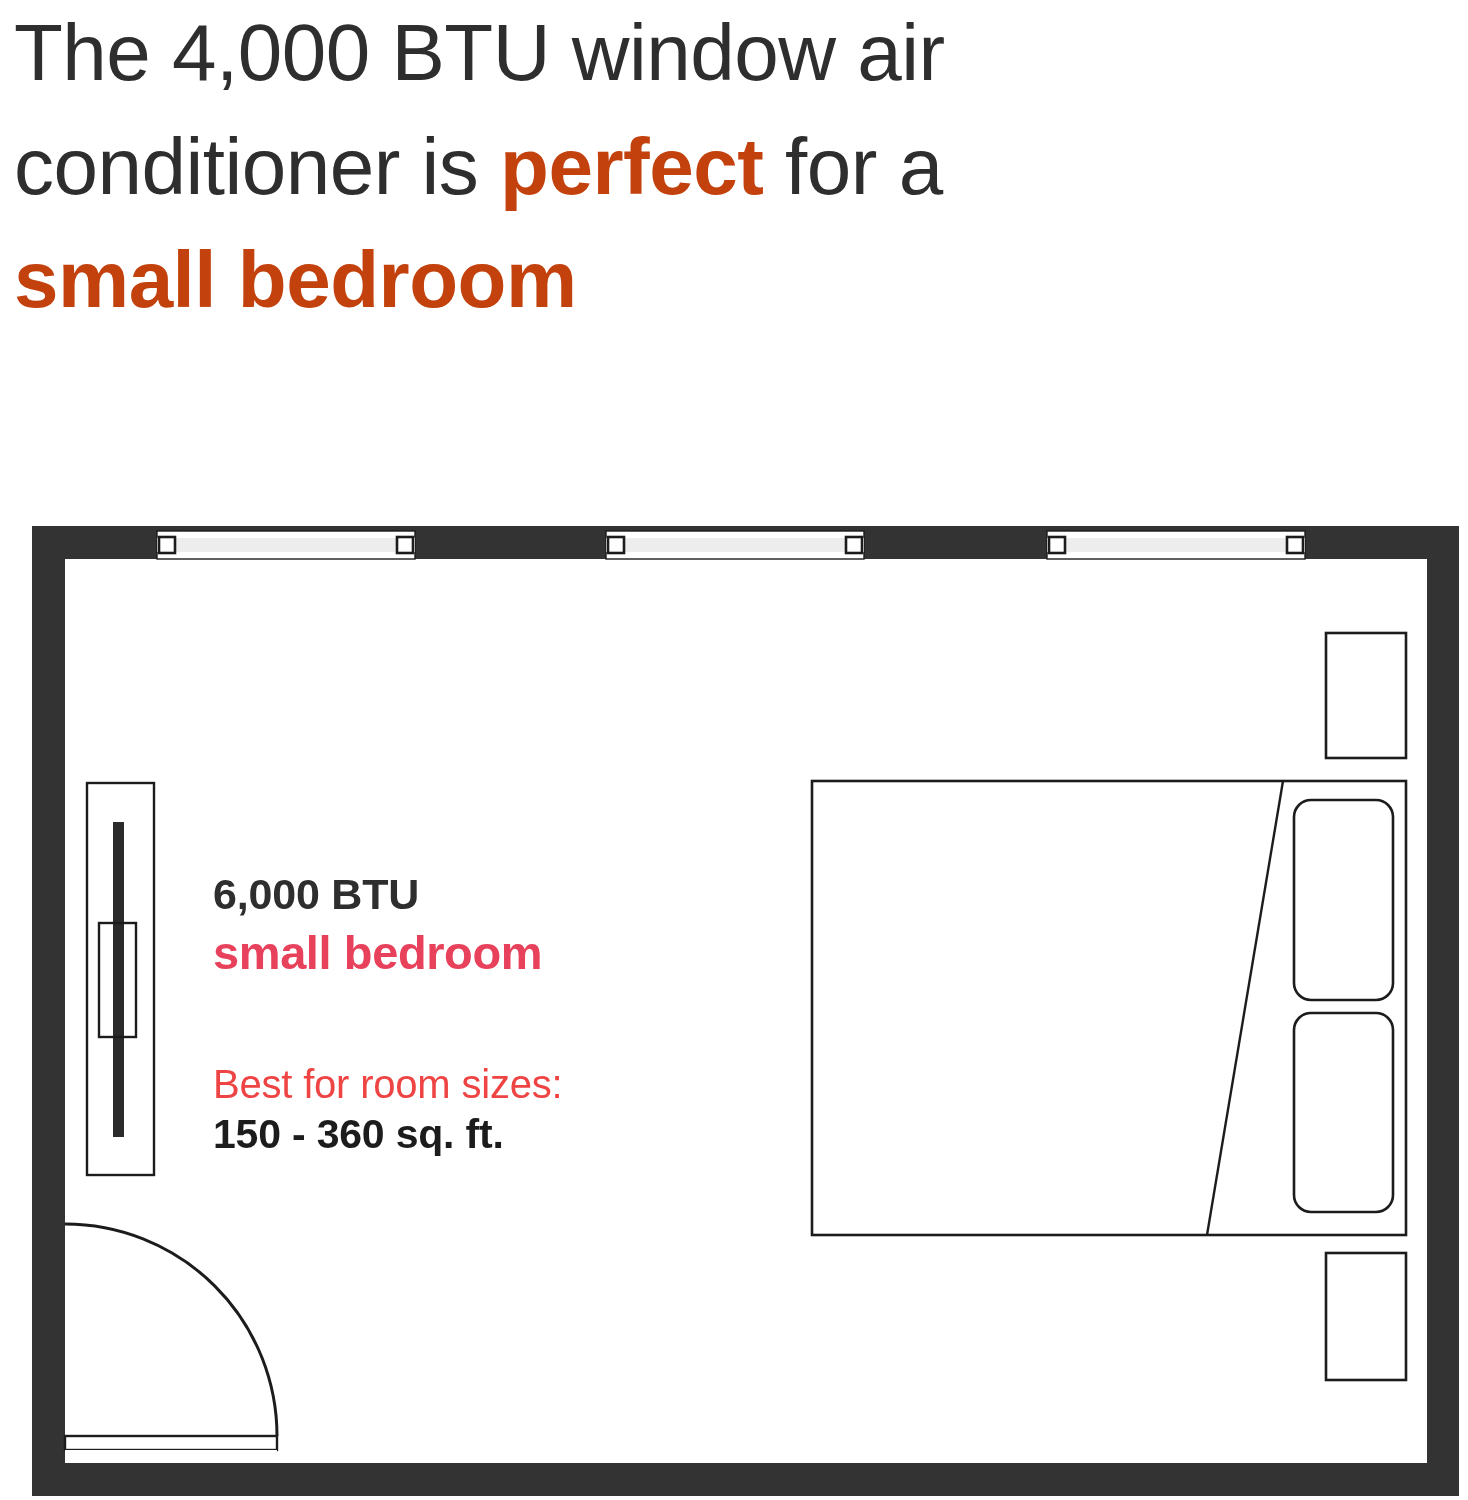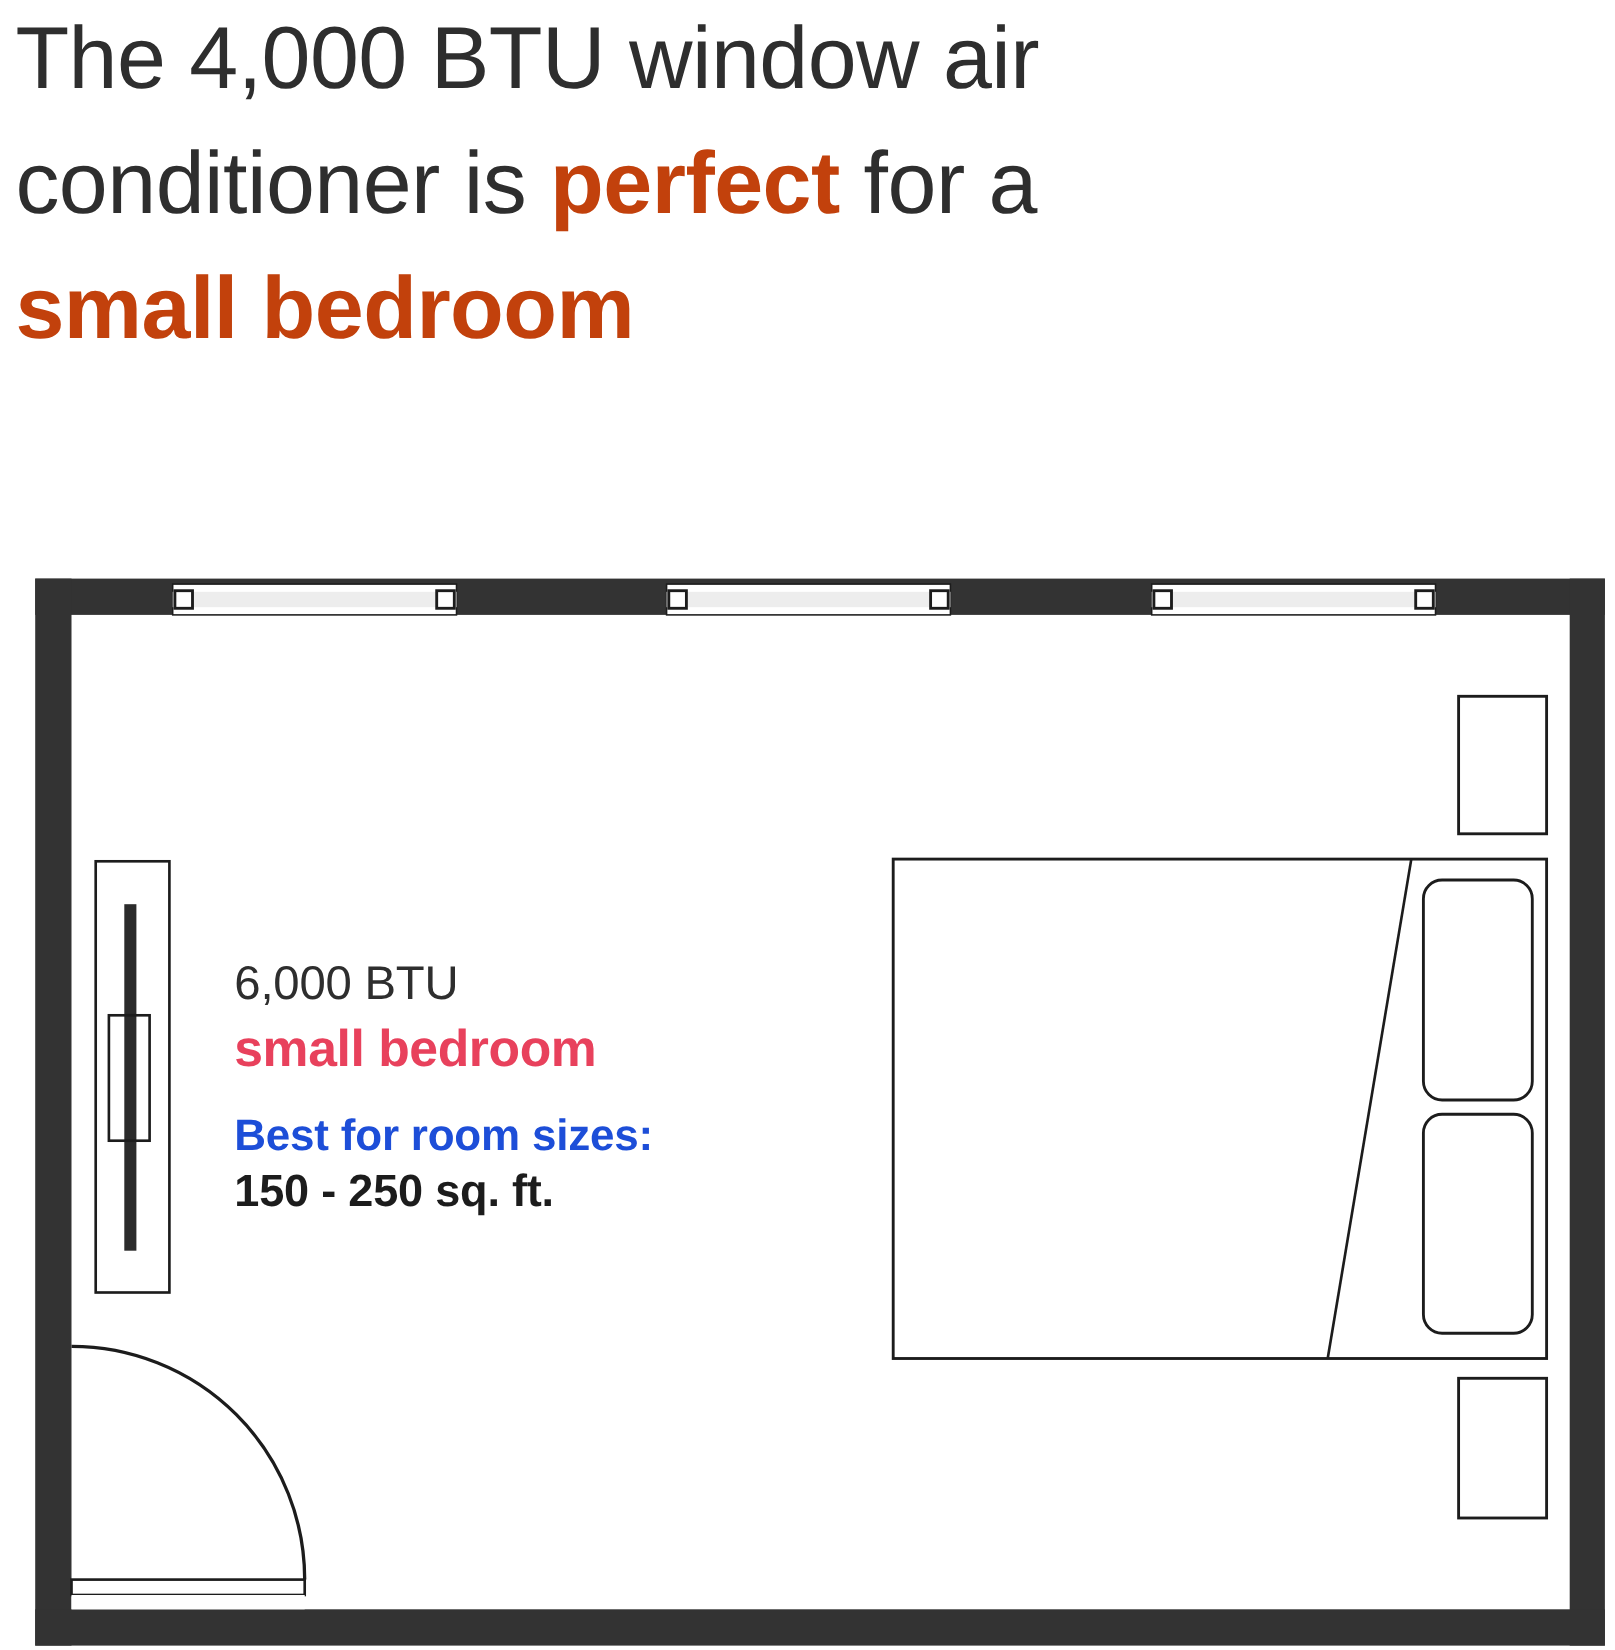--- a/index.html
+++ b/index.html
@@ -54,38 +54,38 @@
   
   .callout {
     position: absolute;
     left: 213px;
     top: 868px;
     width: 560px;
   }
   .callout .btu {
     font-size: 43px;
     line-height: 1.22;
-    font-weight: 400;
+    font-weight: 700;
     color: #2e2e2e;
     letter-spacing: -0.2px;
   }
   .callout .room-type {
     font-size: 47px;
     line-height: 1.3;
     font-weight: 700;
     color: #e8415c;
     letter-spacing: -0.4px;
     margin-top: 2px;
   }
   .callout .best-for {
     font-size: 40px;
     line-height: 1.24;
-    font-weight: 700;
-    color: #1d4ed8;
-    margin-top: 24px;
+    font-weight: 400;
+    color: #ef4444;
+    margin-top: 76px;
     letter-spacing: -0.2px;
   }
   .callout .size-range {
     font-size: 41px;
     line-height: 1.24;
     font-weight: 700;
     color: #1c1c1c;
     letter-spacing: -0.2px;
   }
 </style>
@@ -165,14 +165,14 @@
       <rect x="65" y="1450" width="212" height="13" fill="#ffffff" stroke="none"></rect>
     </g>
 
   </svg>
 </div>
 
 <div class="callout">
   <div class="btu">6,000 BTU</div>
   <div class="room-type">small bedroom</div>
   <div class="best-for">Best for room sizes:</div>
-  <div class="size-range">150 - 250 sq. ft.</div>
+  <div class="size-range">150 - 360 sq. ft.</div>
 </div>
 
 </body></html>

